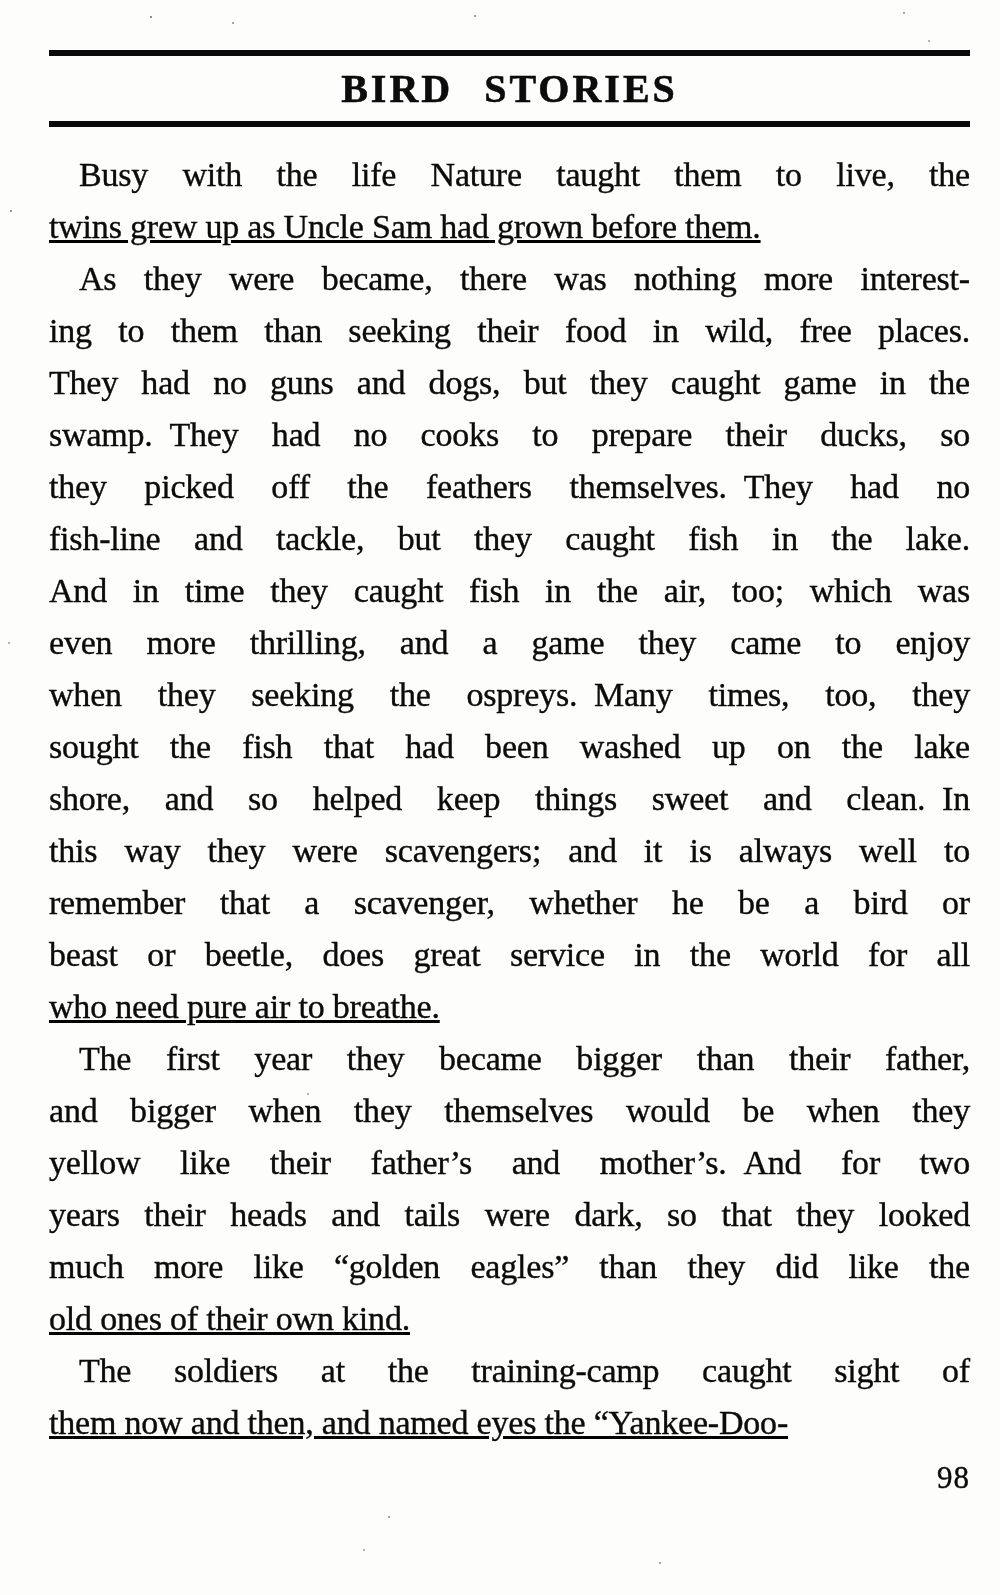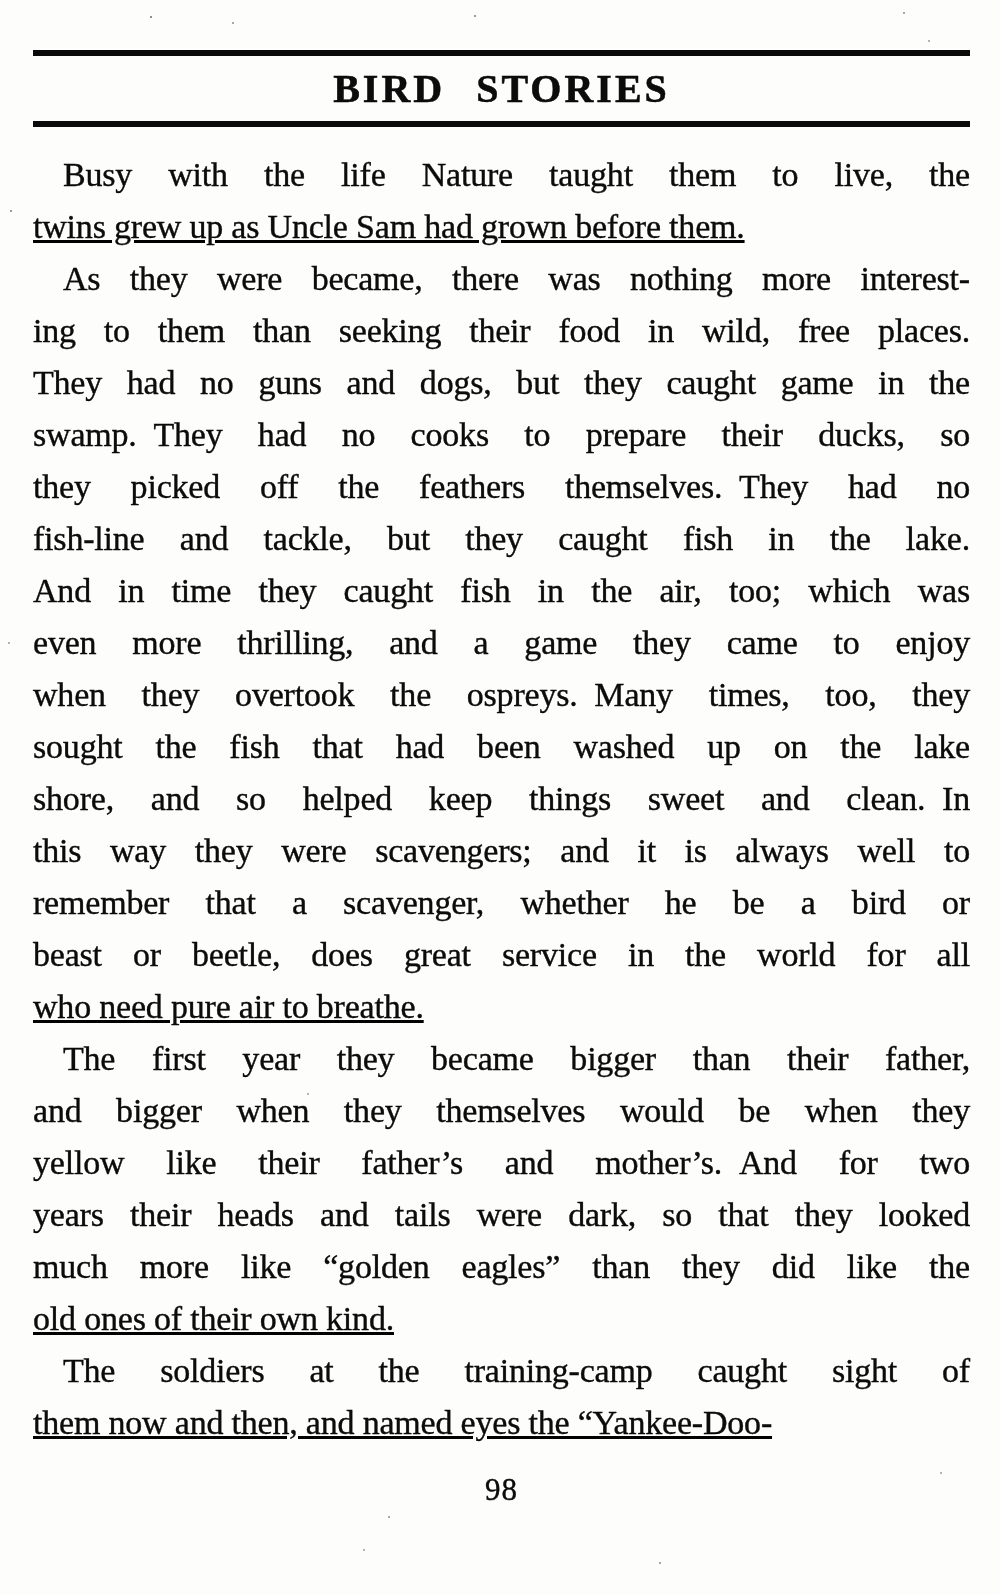--- a/index.html
+++ b/index.html
@@ -10,21 +10,21 @@
   .page {
     position: relative;
     width: 1000px;
     height: 1595px;
     margin: 0 auto;
     background: #fdfdfb;
     color: #0c0c0c;
     font-family: "Liberation Serif", "DejaVu Serif", serif;
     overflow: hidden;
     box-sizing: border-box;
-    padding: 0 30px 0 33px;
+    padding: 0 30px 0 49px;
   }
   .rule {
     height: 6px;
     background: #0a0a0a;
   }
   .rule-top { margin-top: 50px; }
   .chapter-title {
     height: 65px;
     line-height: 65px;
     text-align: center;
@@ -49,22 +49,22 @@
     overflow: visible;
   }
   .line.last {
     text-align-last: left;
     text-decoration: underline;
   }
   .line.indent {
     text-indent: 30px;
   }
   .page-number {
-    margin-top: 18px;
-    text-align: center;
+    margin-top: 6px;
+    text-align: right;
     font-size: 31px;
     line-height: 46px;
     letter-spacing: 1px;
     -webkit-text-stroke: 0.35px #000;
   }
   .specks {
     position: absolute;
     left: 0;
     top: 0;
     width: 2px;
@@ -104,21 +104,21 @@
   <div class="line indent">Busy with the life Nature taught them to live, the</div>
       <div class="line last">twins grew up as Uncle Sam had grown before them.</div>
       <div class="line indent">As they were became, there was nothing more interest-</div>
       <div class="line">ing to them than seeking their food in wild, free places.</div>
       <div class="line">They had no guns and dogs, but they caught game in the</div>
       <div class="line">swamp. They had no cooks to prepare their ducks, so</div>
       <div class="line">they picked off the feathers themselves. They had no</div>
       <div class="line">fish-line and tackle, but they caught fish in the lake.</div>
       <div class="line">And in time they caught fish in the air, too; which was</div>
       <div class="line">even more thrilling, and a game they came to enjoy</div>
-      <div class="line">when they overtook the ospreys. Many times, too, they</div>
+      <div class="line">when they seeking the ospreys. Many times, too, they</div>
       <div class="line">sought the fish that had been washed up on the lake</div>
       <div class="line">shore, and so helped keep things sweet and clean. In</div>
       <div class="line">this way they were scavengers; and it is always well to</div>
       <div class="line">remember that a scavenger, whether he be a bird or</div>
       <div class="line">beast or beetle, does great service in the world for all</div>
       <div class="line last">who need pure air to breathe.</div>
       <div class="line indent">The first year they became bigger than their father,</div>
       <div class="line">and bigger when they themselves would be when they</div>
       <div class="line">yellow like their father’s and mother’s. And for two</div>
       <div class="line">years their heads and tails were dark, so that they looked</div>

